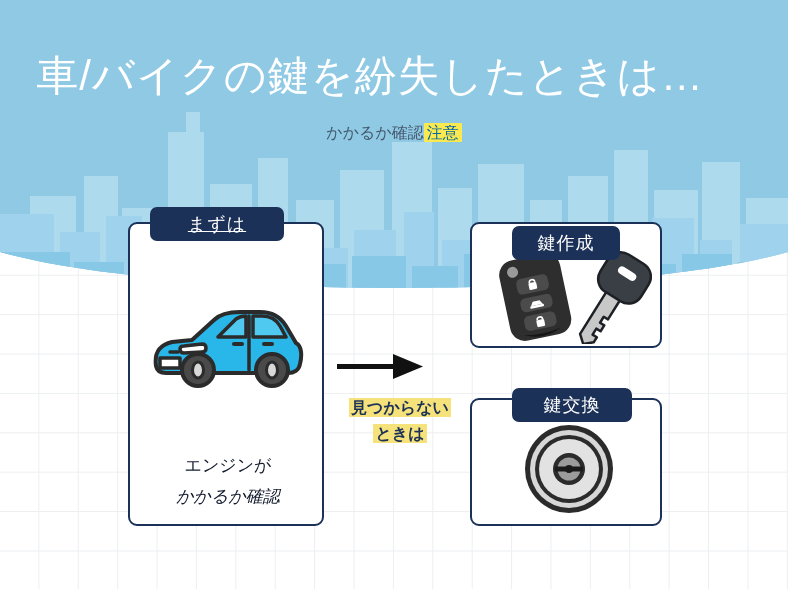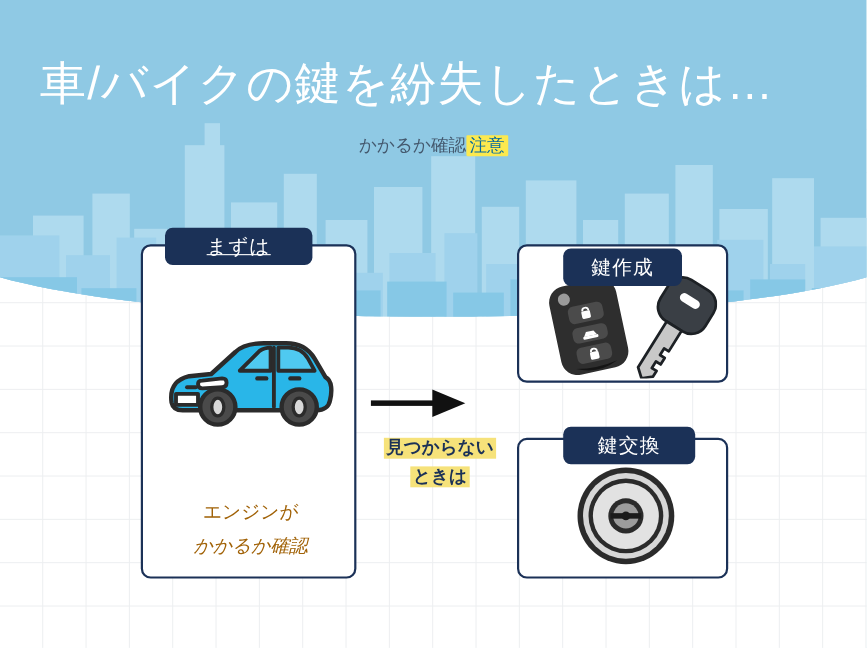--- a/index.html
+++ b/index.html
@@ -72,21 +72,21 @@
     white-space:nowrap;
   }
   #badge-first { left:150px; top:207px; width:134px;text-decoration:underline; }
   #badge-make  { left:512px; top:207px; width:108px;margin-top:19px; }
   #badge-swap  { left:512px; top:388px; width:120px; }
 
   .card-caption {
     position:absolute;
     left:0; width:196px;
     text-align:center;
-    color:#a16207;
+    color:#0f172a;
     font-size:17px;
     line-height:31px;
     white-space:nowrap;
   }
   #cap-line1 { top:226px; }
   #cap-line2 { top:257px;font-style:italic; }
 
   
   .art { position:absolute; }
   #art-car   { left:18px;  top:72px; }

